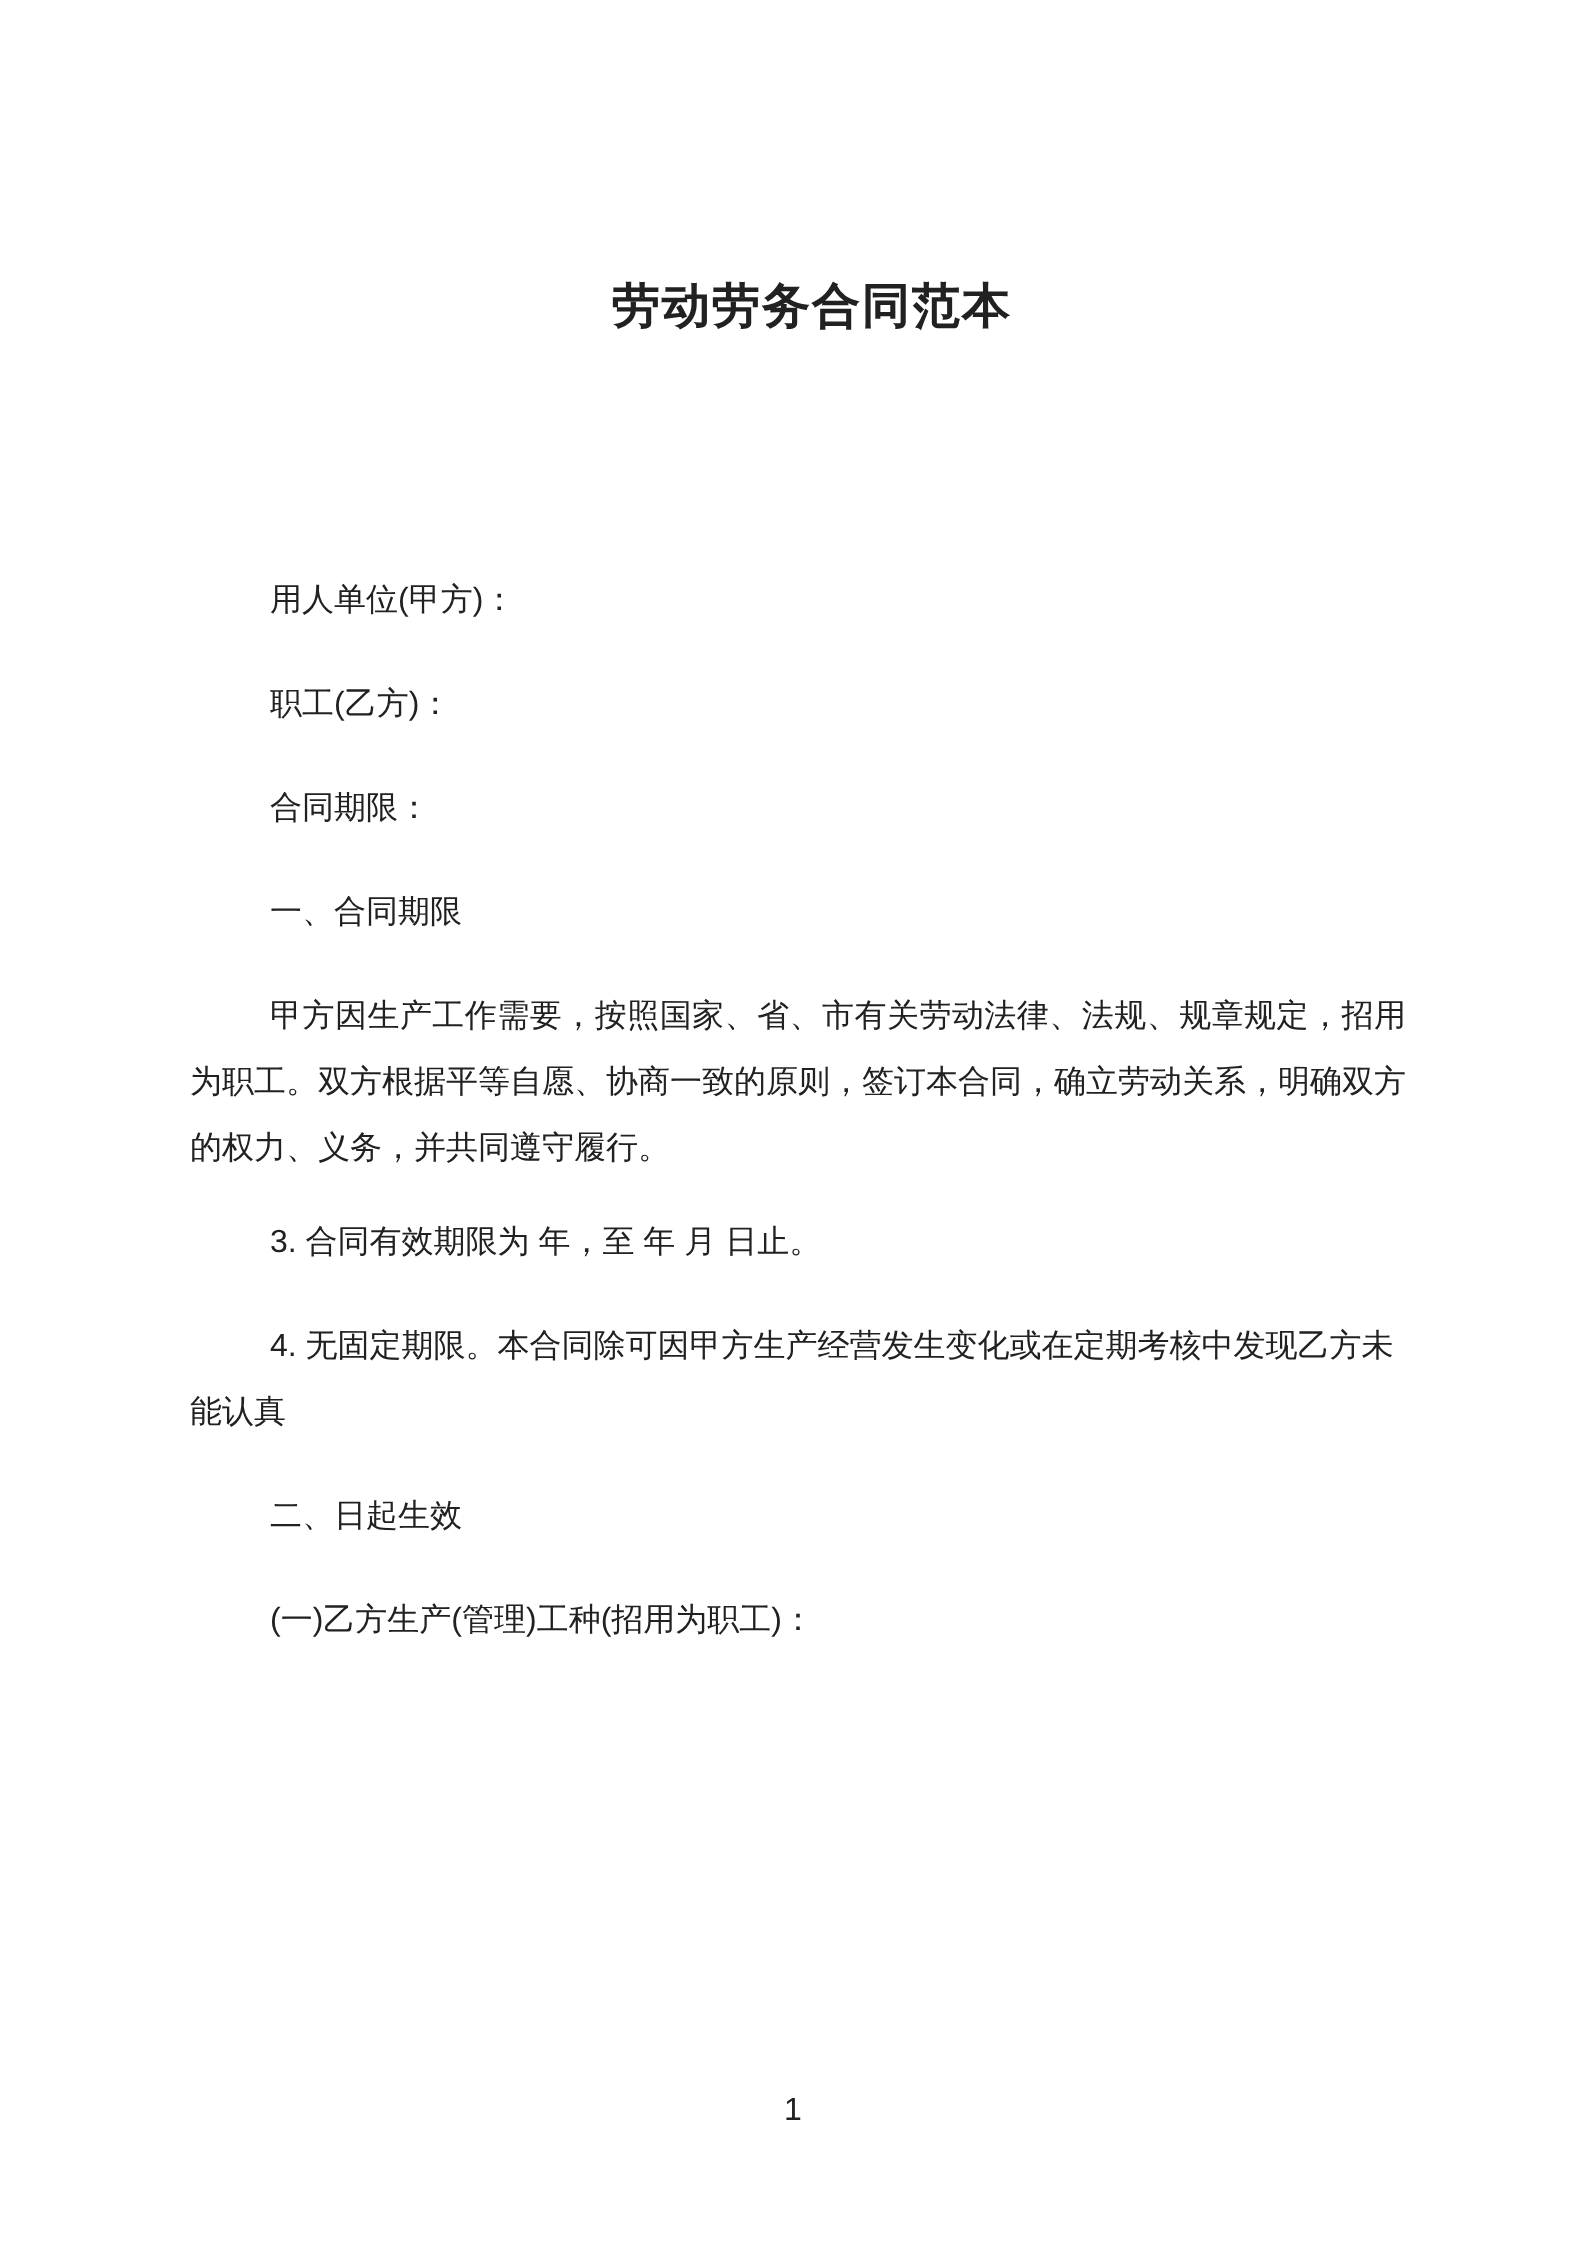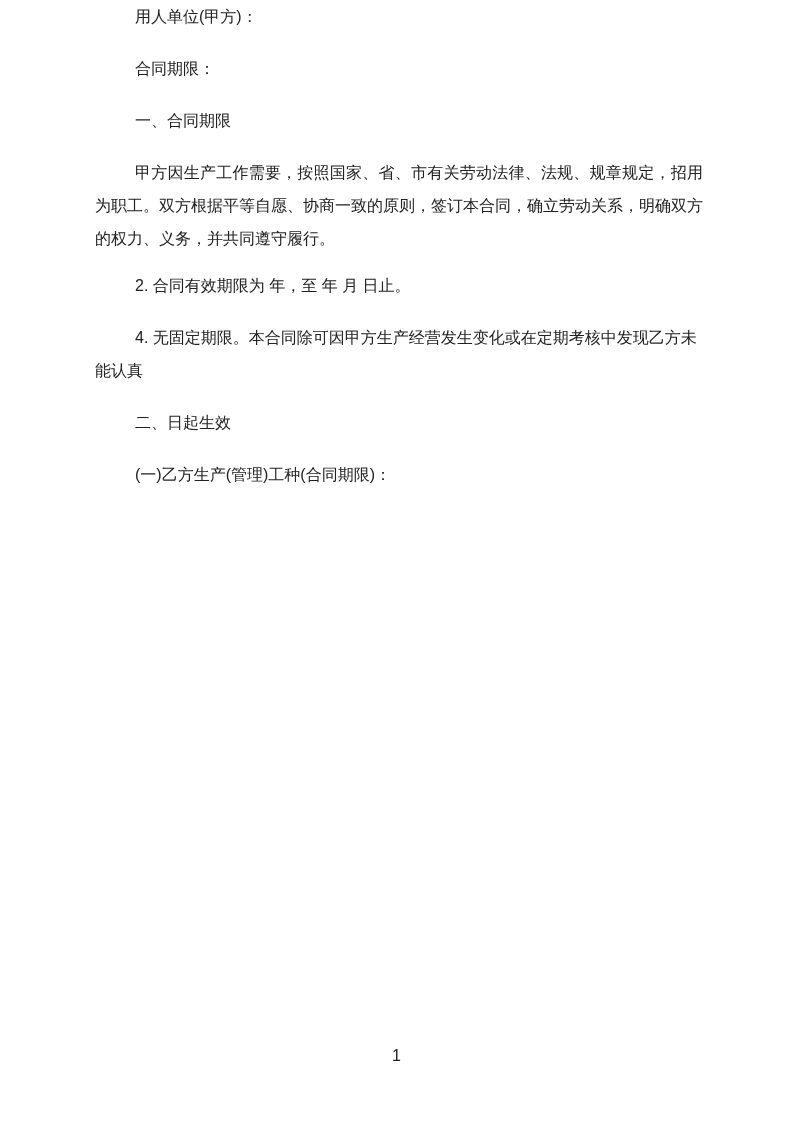--- a/index.html
+++ b/index.html
@@ -51,37 +51,39 @@
     line-height: 24px;
     color: #212121;
   }
 </style>
 </head>
 <body>
 
 <div class="page">
   <div class="content">
 
+    <div class="doc-title">劳动劳务合同范本</div>
 
     <p class="para">用人单位(甲方)：</p>
 
+    <p class="para">职工(乙方)：</p>
 
     <p class="para">合同期限：</p>
 
     <p class="para">一、合同期限</p>
 
     <p class="para tight">甲方因生产工作需要，按照国家、省、市有关劳动法律、法规、规章规定，招用为职工。双方根据平等自愿、协商一致的原则，签订本合同，确立劳动关系，明确双方的权力、义务，并共同遵守履行。</p>
 
 
-    <p class="para">2. 合同有效期限为  年，至  年  月  日止。</p>
+    <p class="para">3. 合同有效期限为  年，至  年  月  日止。</p>
 
     <p class="para"><span>4. 无固定期限。本合同除可因甲方生产经营发生变化或在定期考核中发现乙方未</span><br><span>能认真</span></p>
 
 
 
     <p class="para">二、日起生效</p>
 
-    <p class="para">(一)乙方生产(管理)工种(合同期限)：</p>
+    <p class="para">(一)乙方生产(管理)工种(招用为职工)：</p>
 
   </div>
 
   <div class="page-number">1</div>
 </div>
 
 </body></html>

